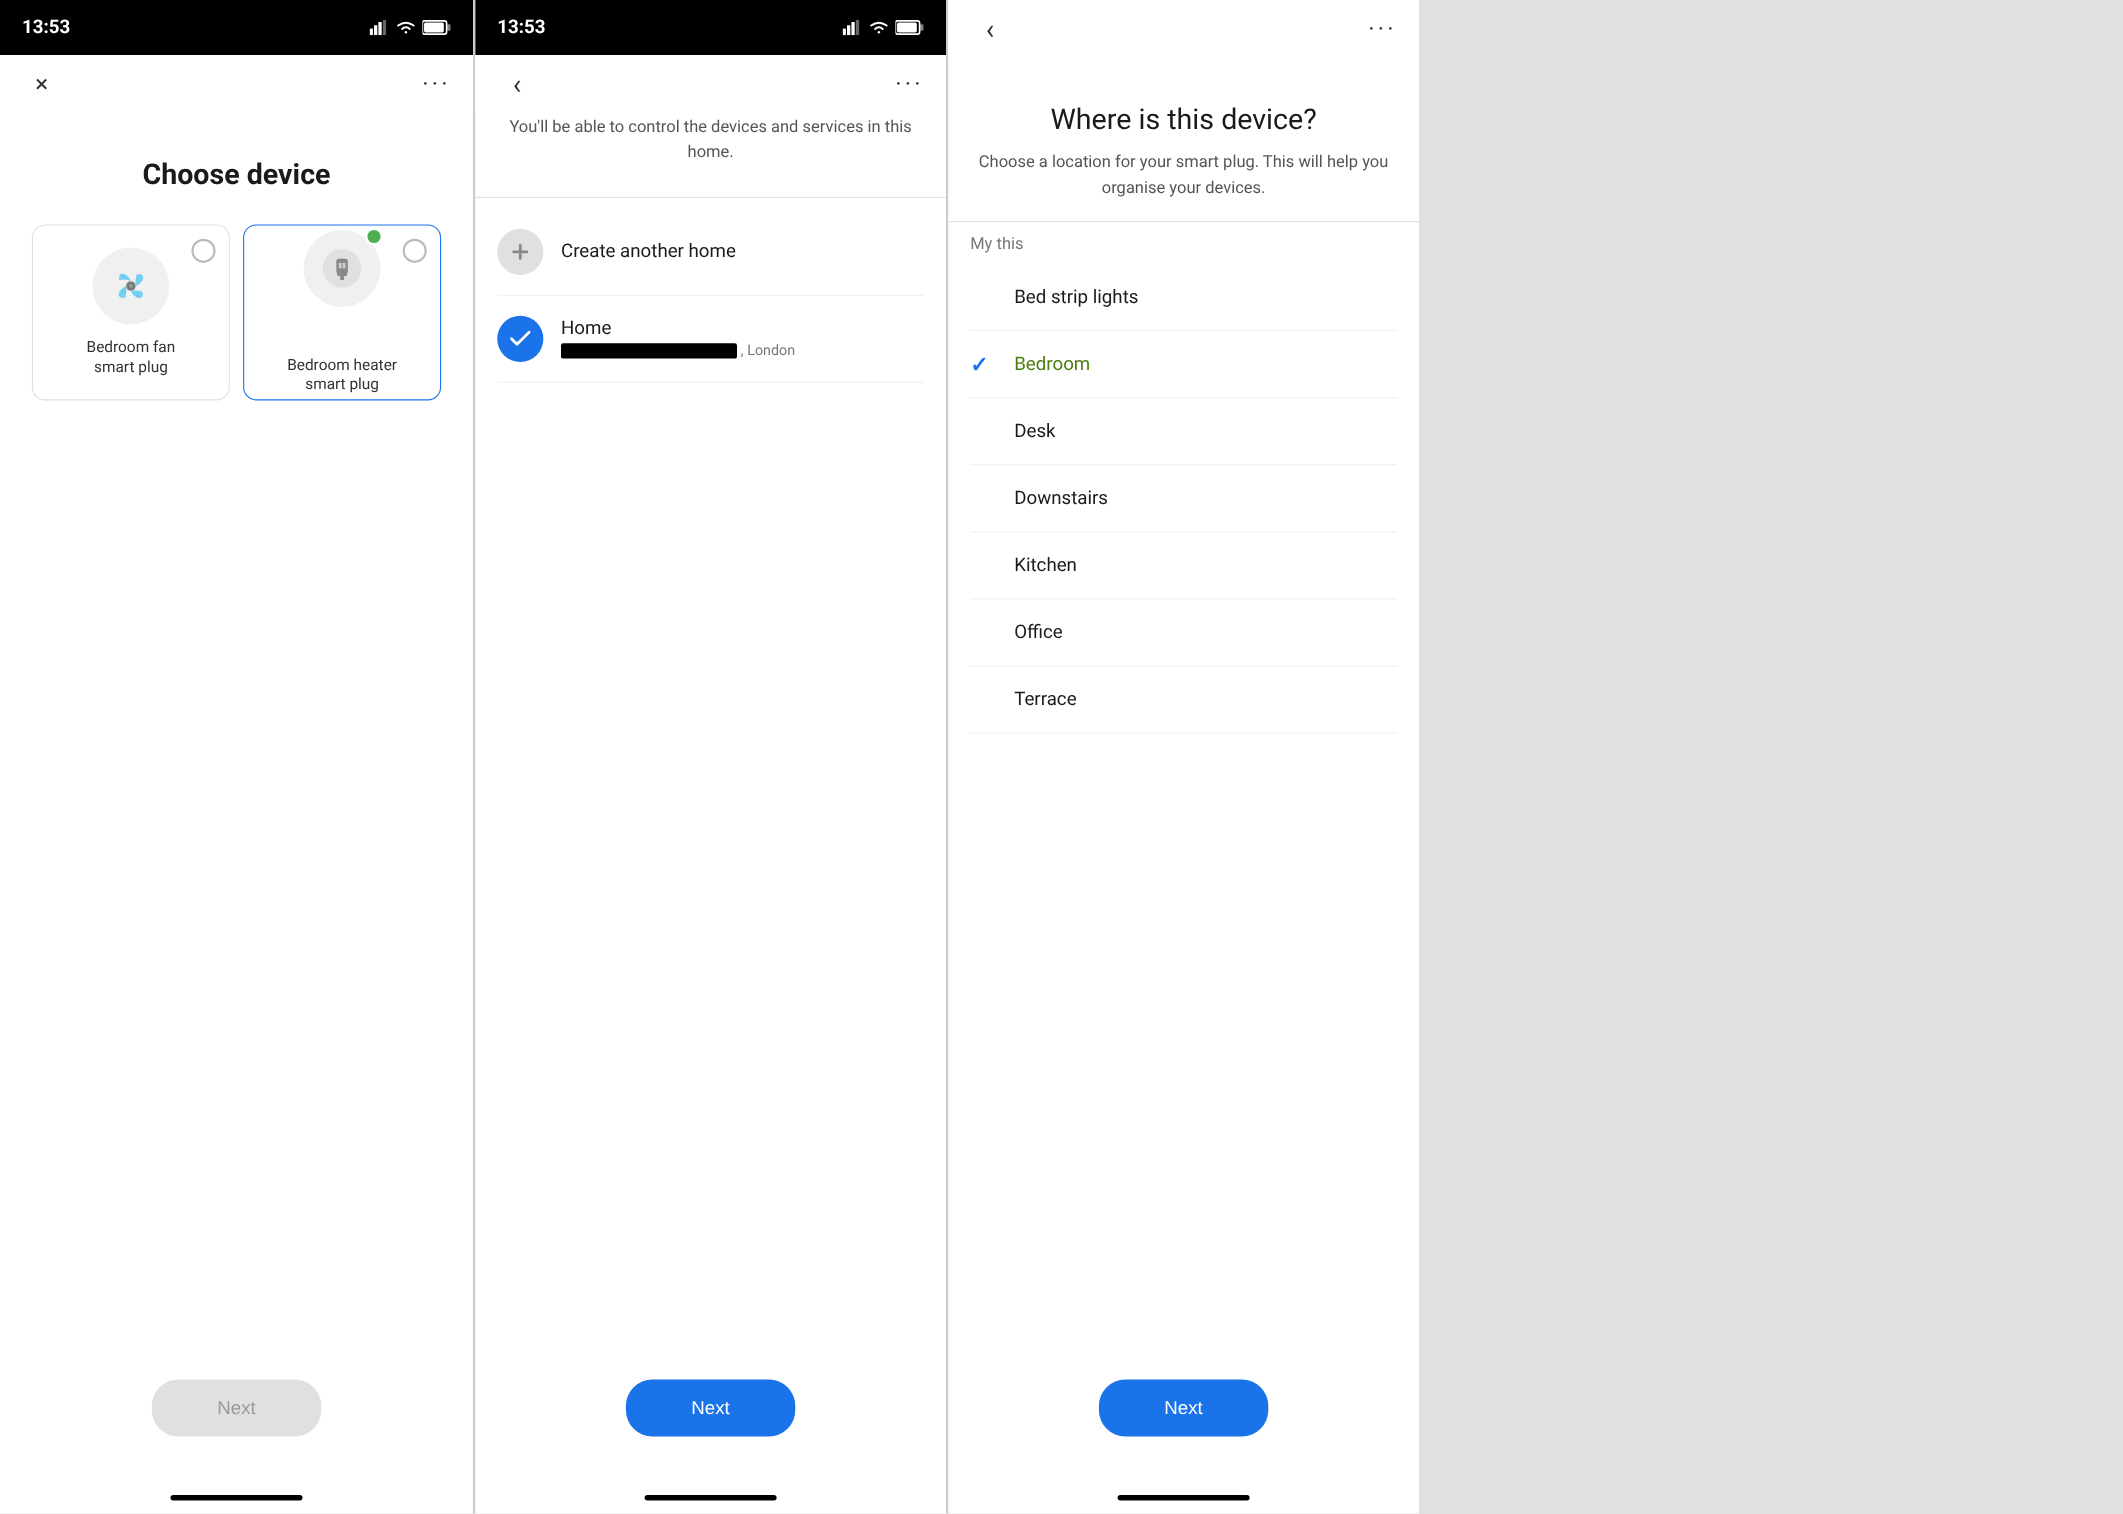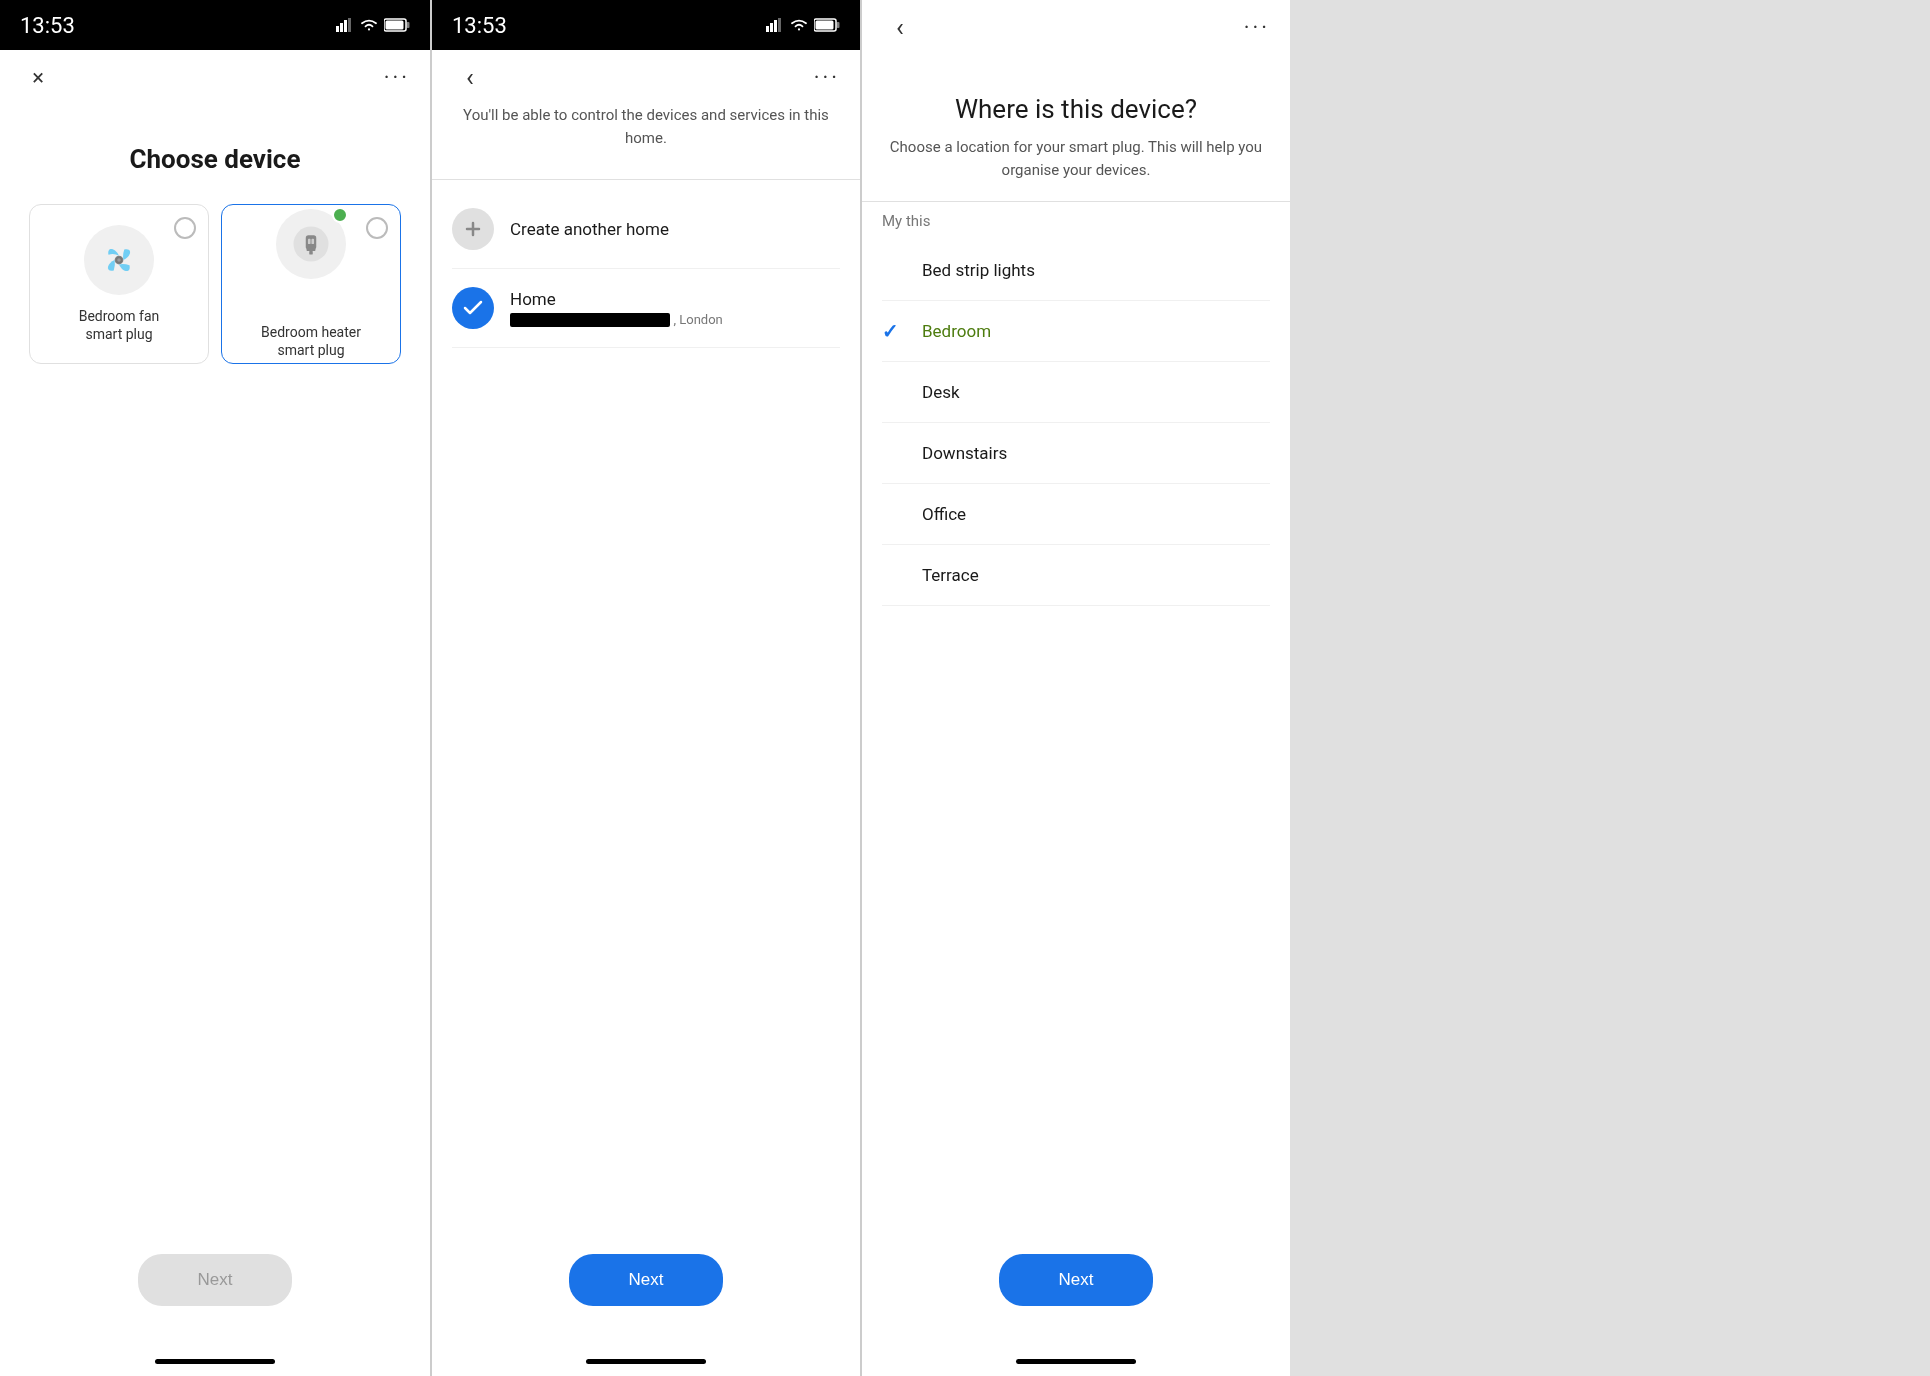--- a/index.html
+++ b/index.html
@@ -37,22 +37,22 @@
       background: #000000;
       color: #ffffff;
       height: 50px;
       display: flex;
       align-items: center;
       justify-content: space-between;
       padding: 0 20px;
       flex-shrink: 0;
     }
     .status-time {
-      font-size: 22px;
-      font-weight: 400;
+      font-size: 17px;
+      font-weight: 700;
       display: flex;
       align-items: center;
       gap: 4px;
       text-align: right;
     }
     .status-icons {
       display: flex;
       align-items: center;
       gap: 6px;
     }
@@ -532,20 +532,24 @@
       <div class="room-item">
         <div class="room-check">&nbsp;</div>
         <div class="room-name">Desk</div>
       </div>
 
       <div class="room-item">
         <div class="room-check">&nbsp;</div>
         <div class="room-name">Downstairs</div>
       </div>
 
+      <div class="room-item">
+        <div class="room-check">&nbsp;</div>
+        <div class="room-name">Kitchen</div>
+      </div>
 
       <div class="room-item">
         <div class="room-check">&nbsp;</div>
         <div class="room-name">Office</div>
       </div>
 
       <div class="room-item">
         <div class="room-check">&nbsp;</div>
         <div class="room-name">Terrace</div>
       </div>

